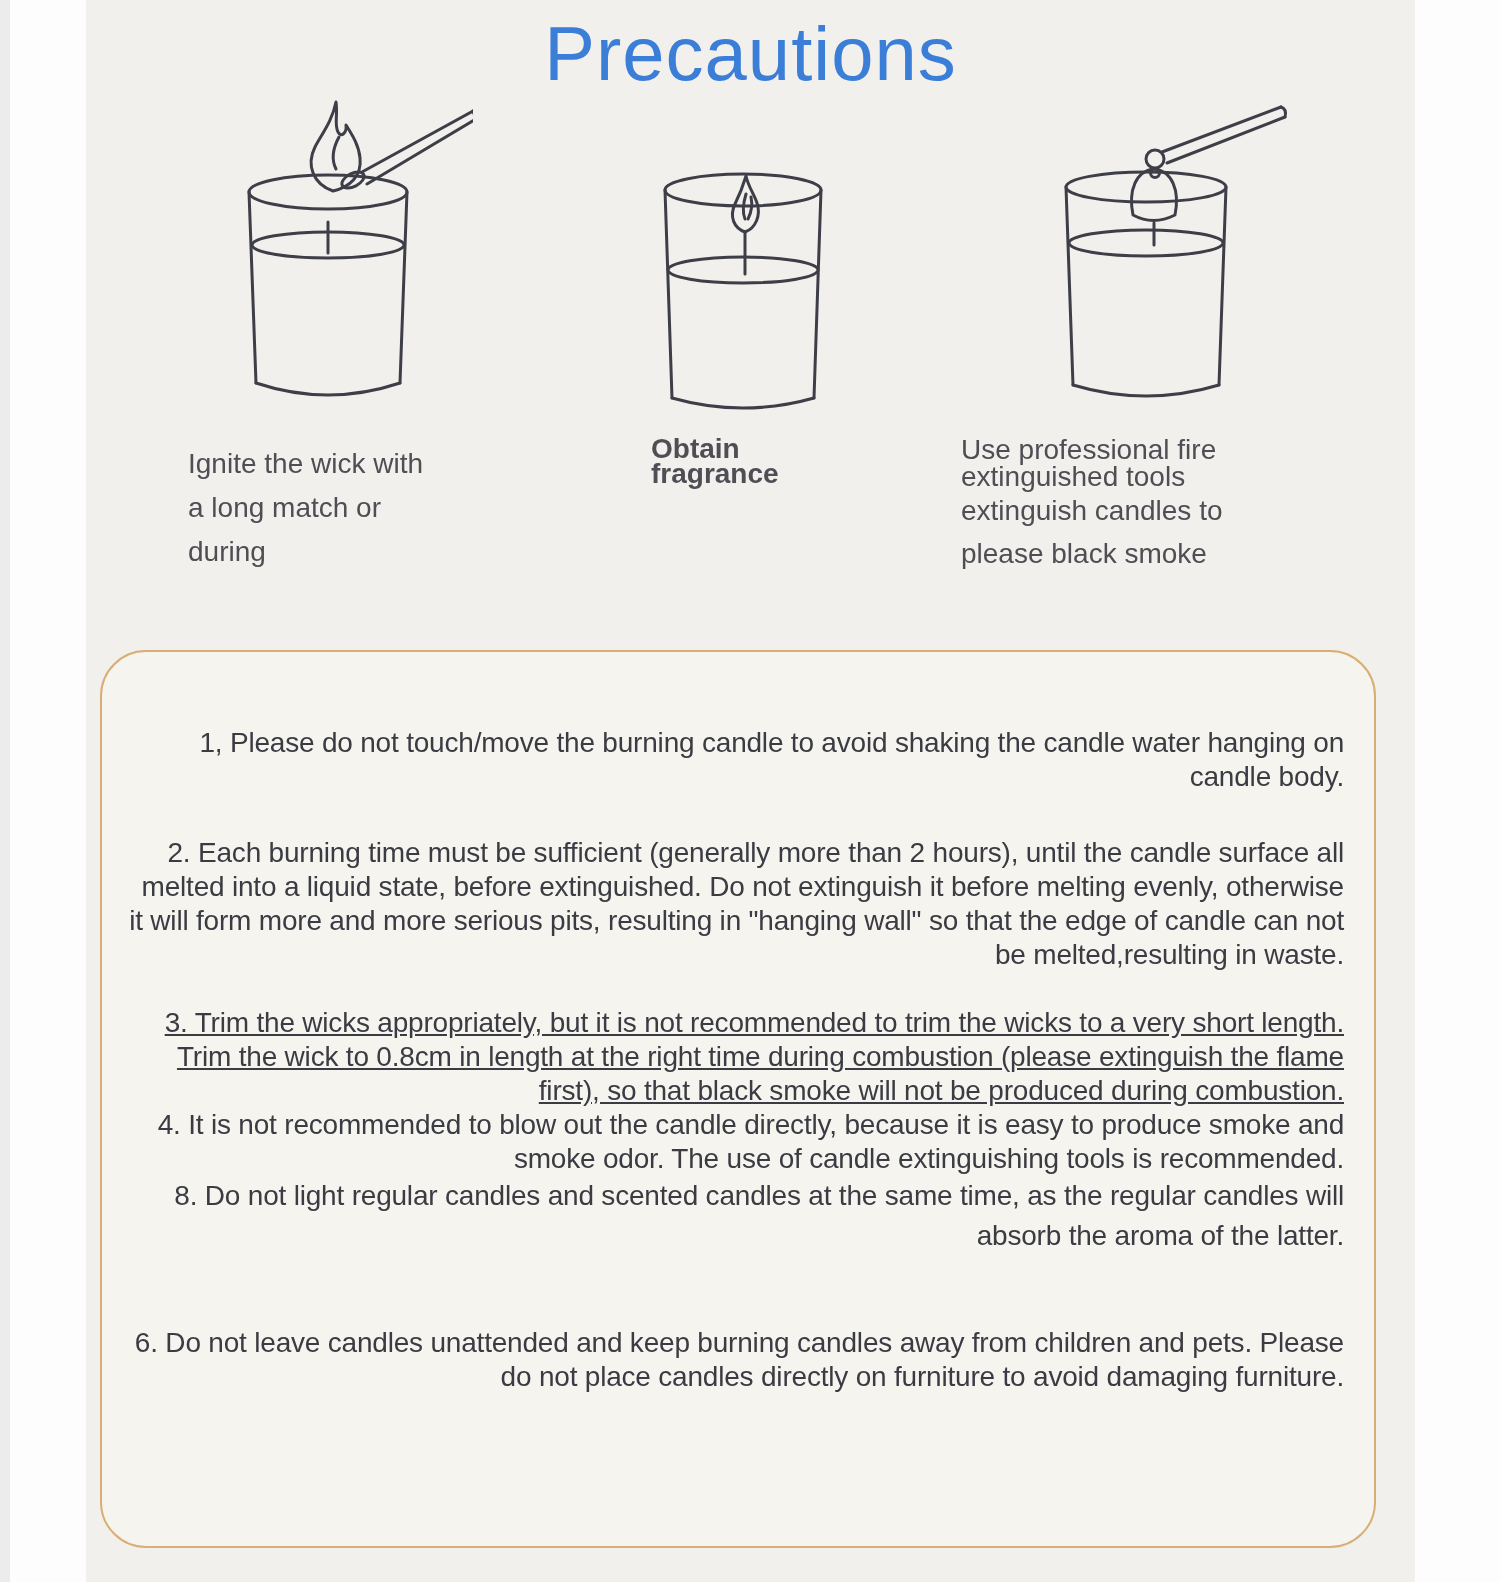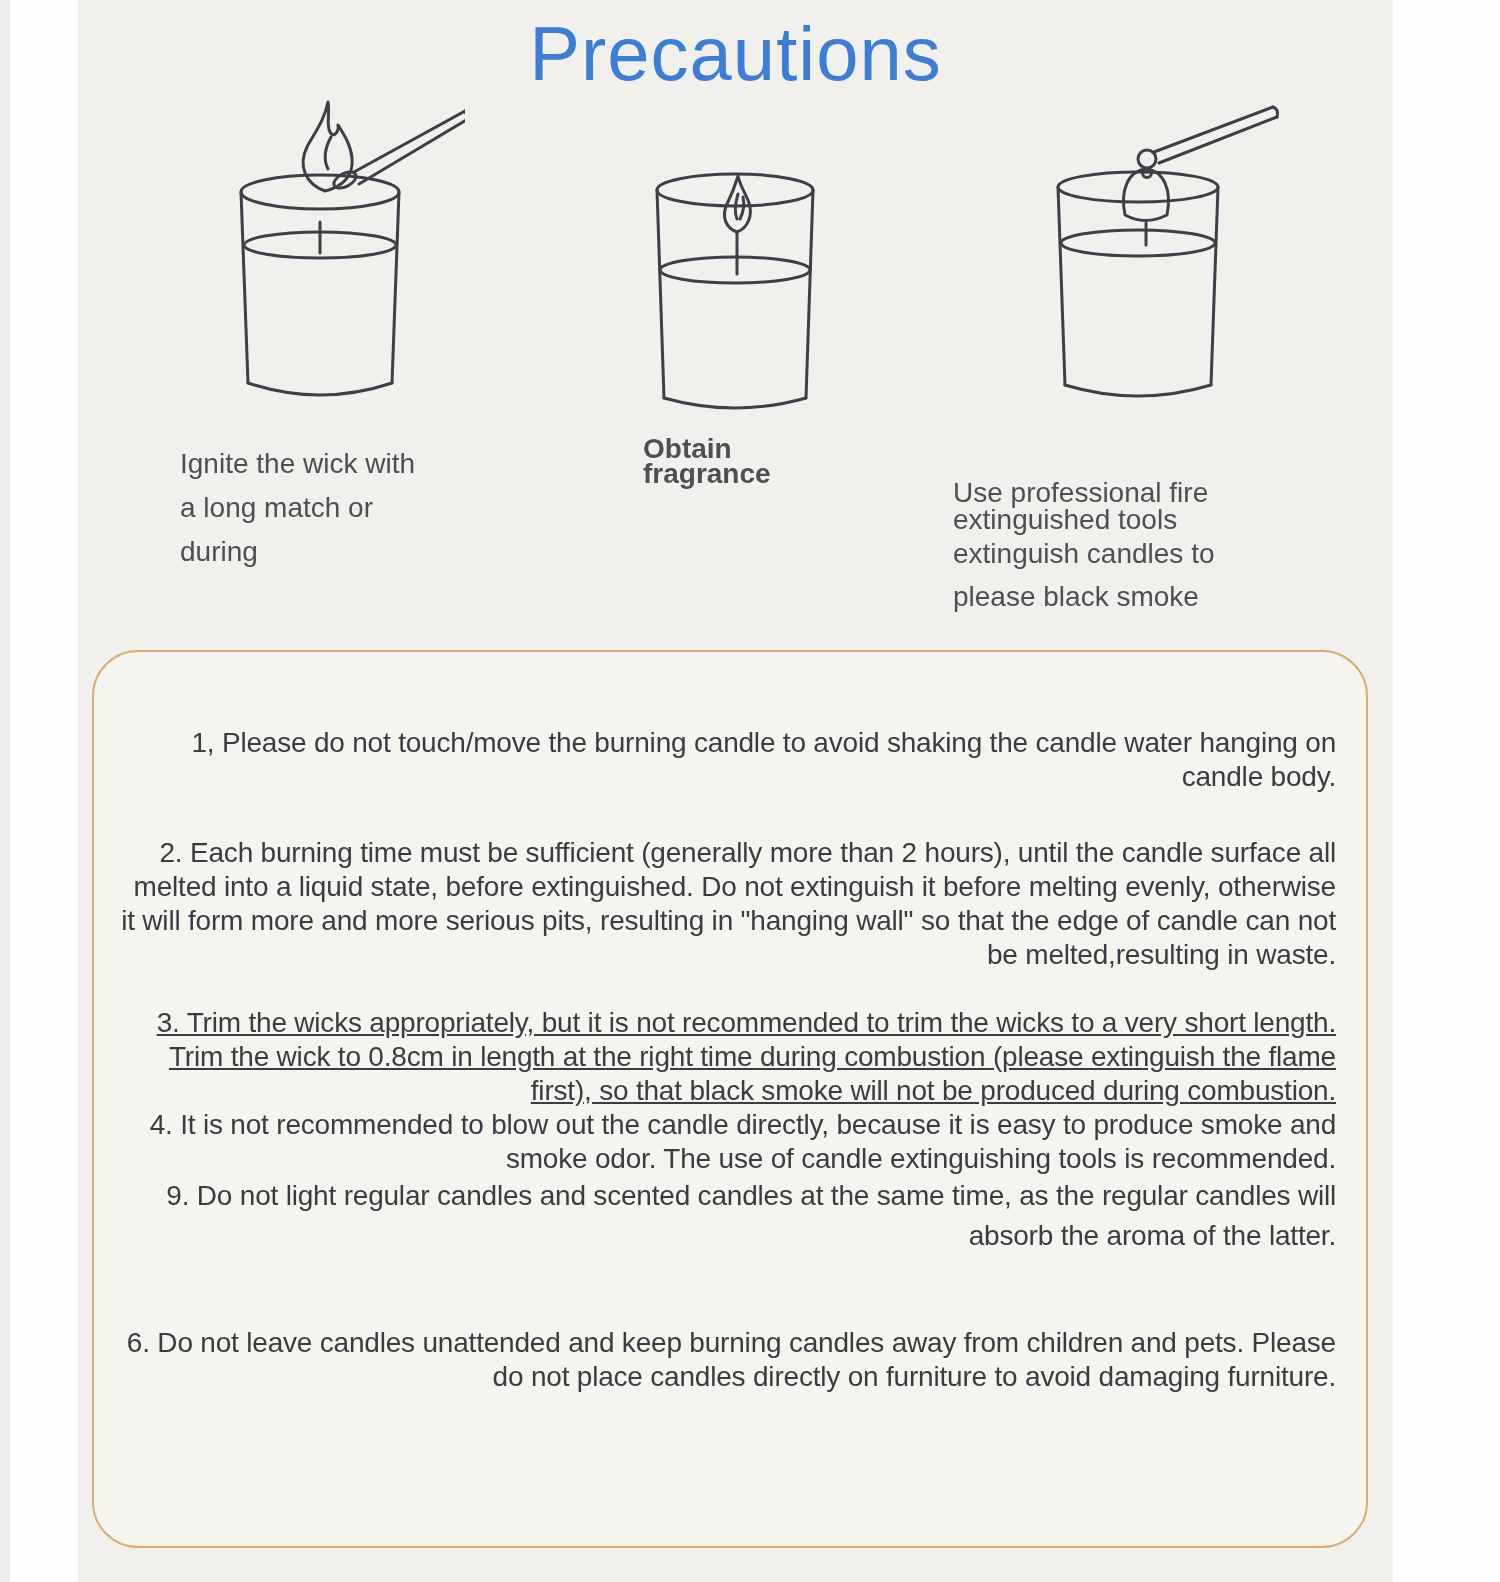--- a/index.html
+++ b/index.html
@@ -10,34 +10,34 @@
     --box-bg:#f6f4ef;
     --text-dark:#3b3b43;
     --caption-gray:#4e4e54;
     --line-ink:#3e3e48;
     --strip-gray:#ececec;
   }
   html,body{margin:0;padding:0;}
   body{font-family:"Liberation Sans", sans-serif;}
   .page{position:relative;width:1500px;height:1582px;background:var(--page-bg);overflow:hidden;}
   .strip-far-left{position:absolute;left:0;top:0;width:10px;height:100%;background:var(--strip-gray);}
-  .panel{position:absolute;left:78px;top:0;width:1315px;height:100%;background:var(--panel-bg);}
+  .panel{position:absolute;left:86px;top:0;width:1315px;height:100%;background:var(--panel-bg);padding-left:14px;}
   .title{position:absolute;left:0;right:0;top:10px;margin:0;text-align:center;
          font-size:76px;font-weight:500;letter-spacing:1px;color:var(--title-blue);}
   
   .sketch{position:absolute;}
   .sketch *{fill:none;stroke:var(--line-ink);stroke-width:3;stroke-linecap:round;stroke-linejoin:round;}
   .svg1{left:97px;top:85px;}   
   .svg2{left:512px;top:152px;} 
   .svg3{left:947px;top:95px;}  
   
   .caption{position:absolute;color:var(--caption-gray);font-size:28px;}
   .cap1{left:102px;top:442px;line-height:44px;}
   .cap2{left:565px;top:436px;line-height:25px;font-weight:bold;}
-  .cap3{left:875px;top:436px;line-height:27px;margin-top:43px;}
+  .cap3{left:875px;top:436px;line-height:27px;}
   .cap3 .cap-line:nth-child(3){margin-top:7px;}
   .cap3 .cap-line:nth-child(4){margin-top:16px;}
   
   .notes-box{position:absolute;left:14px;top:650px;width:1276px;height:898px;box-sizing:border-box;
              border:2px solid var(--box-border);border-radius:46px;background:var(--box-bg);
              padding:74px 30px 0 20px;}
   .note-p{margin:0;color:var(--text-dark);font-size:28px;line-height:34px;letter-spacing:-0.2px;text-align:right;}
   .note-p:nth-of-type(1){margin-bottom:42px;}
   .note-p:nth-of-type(2){margin-bottom:34px;}
   .note-p:nth-of-type(3){text-decoration:underline;}
@@ -109,18 +109,18 @@
       <div class="cap-line">extinguished tools</div>
       <div class="cap-line">extinguish candles to</div>
       <div class="cap-line">please black smoke</div>
     </div>
 
     <div class="notes-box">
       <p class="note-p">1, Please do not touch/move the burning candle to avoid shaking the candle water hanging on candle body.</p>
       <p class="note-p">2. Each burning time must be sufficient (generally more than 2 hours), until the candle surface all melted into a liquid state, before extinguished. Do not extinguish it before melting evenly, otherwise it will form more and more serious pits, resulting in "hanging wall" so that the edge of candle can not be melted,resulting in waste.</p>
       <p class="note-p">3. Trim the wicks appropriately, but it is not recommended to trim the wicks to a very short length. Trim the wick to 0.8cm in length at the right time during combustion (please extinguish the flame first), so that black smoke will not be produced during combustion.</p>
       <p class="note-p">4. It is not recommended to blow out the candle directly, because it is easy to produce smoke and smoke odor. The use of candle extinguishing tools is recommended.</p>
-      <p class="note-p">9. Do not light regular candles and scented candles at the same time, as the regular candles will absorb the aroma of the latter.</p>
+      <p class="note-p">8. Do not light regular candles and scented candles at the same time, as the regular candles will absorb the aroma of the latter.</p>
       <p class="note-p">6. Do not leave candles unattended and keep burning candles away from children and pets. Please do not place candles directly on furniture to avoid damaging furniture.</p>
     </div>
 
   </div>
 </div>
 
 </body></html>

